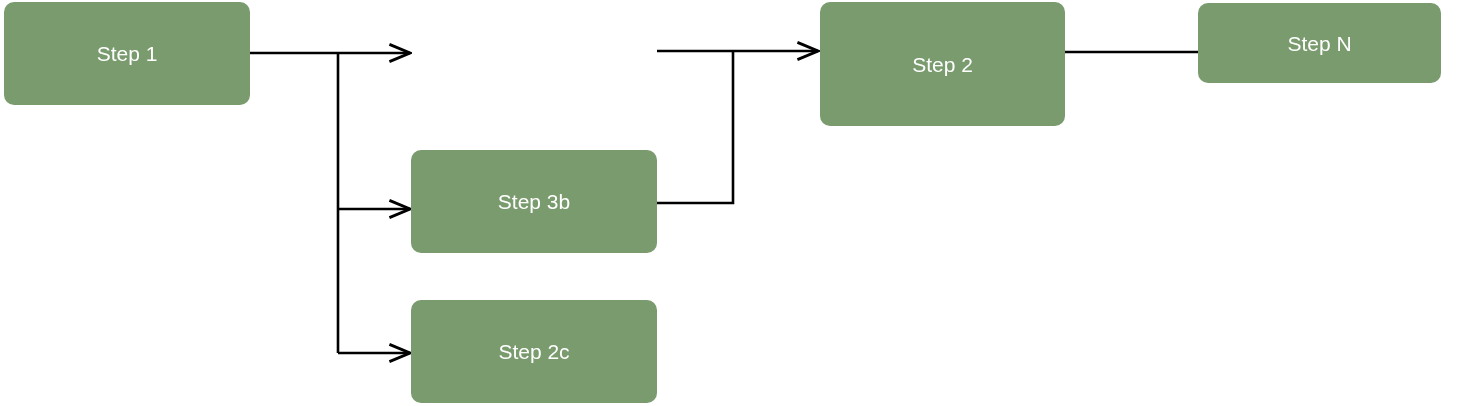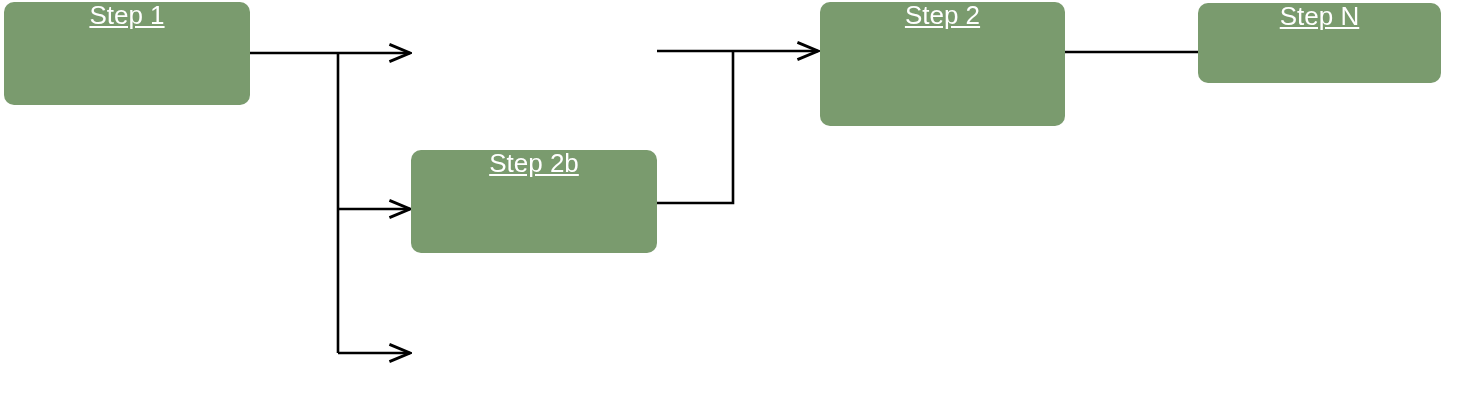--- a/index.html
+++ b/index.html
@@ -25,28 +25,27 @@
     position:absolute;
     left:0; top:0;
     width:1477px;
     height:406px;
   }
   .node{
     position:absolute;
     background:var(--node-fill);
     border-radius:10px;
     display:flex;
-    align-items:flex-start;
+    align-items:center;
     justify-content:center;
     color:var(--node-text);
-    font-size:26px;
+    font-size:21px;
     line-height:1;
     text-align:center;
     user-select:none;
-    text-decoration:underline;
   }
   .node-step1 {left:4px;    top:2px;   width:246px; height:103px;}
   .node-step2a{left:411px;  top:2px;   width:246px; height:103px;}
   .node-step2b{left:411px;  top:150px; width:246px; height:103px;}
   .node-step2c{left:411px;  top:300px; width:246px; height:103px;}
   .node-step2 {left:820px;  top:2px;   width:245px; height:124px;}
   .node-stepN {left:1162px; top:3px;   width:243px; height:80px;margin-left:36px;}
   .edge{
     stroke:var(--line);
     stroke-width:2.6;
@@ -79,23 +78,26 @@
 
     <path class="edge" d="M 1065 52 H 1228" marker-end="url(#openArrow)"></path>
   </svg>
 
   <div class="node node-step1">
     <span>Step 1</span>
   </div>
 
 
   <div class="node node-step2b">
-    <span>Step 2b</span>
+    <span>Step 3b</span>
   </div>
 
+  <div class="node node-step2c">
+    <span>Step 2c</span>
+  </div>
 
   <div class="node node-step2">
     <span>Step 2</span>
   </div>
 
   <div class="node node-stepN">
     <span>Step N</span>
   </div>
 
 </div>

